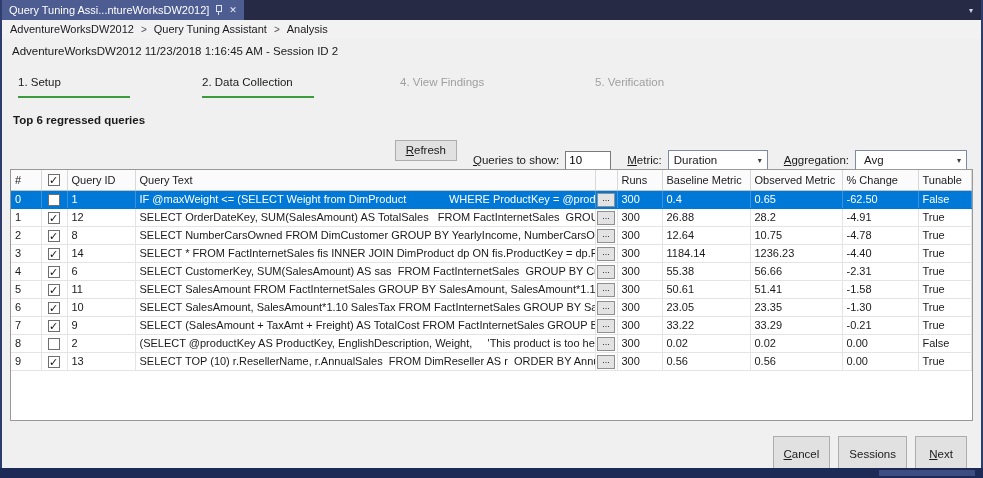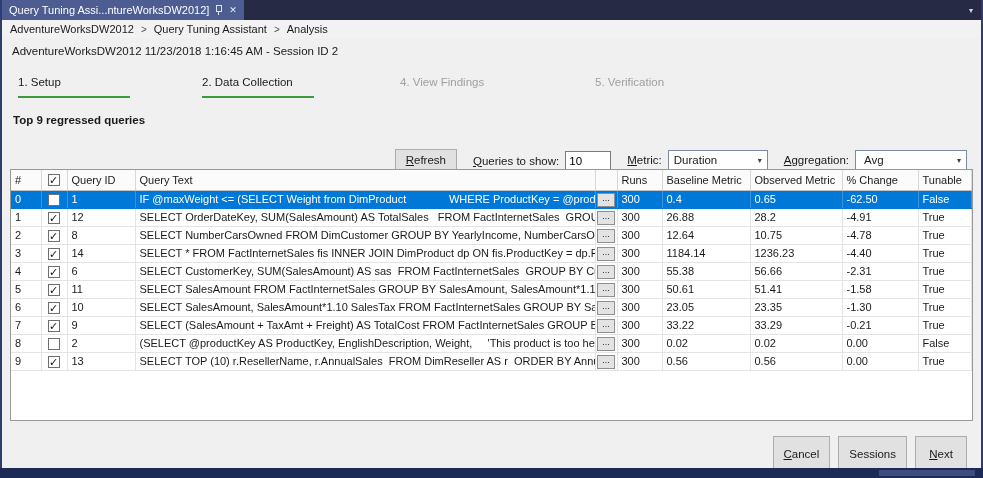--- a/index.html
+++ b/index.html
@@ -35,21 +35,21 @@
   .step:nth-child(4){ left:593px; }
   .step:nth-child(5){ left:789px; }
   .step-label { display:inline-block; }
   .step.pending .step-label { color:#9f9f9f; }
   .step-underline { margin-top:8px; width:112px; height:2px; background:var(--step-underline-green,#3c9b3c); display:none; }
   .step.done .step-underline, .step.active .step-underline { display:block; }
 
   .section-title { position:absolute; left:11px; top:76px; font-weight:bold; }
 
   
-  .controls { position:absolute; top:92px; right:14px; display:flex; align-items:flex-end; }
+  .controls { position:absolute; top:92px; right:14px; display:flex; align-items:center; }
   .ctrl-group { display:flex; align-items:center; margin-left:16px; gap:6px;margin-top:20px; }
   .accel::first-letter { text-decoration:underline; }
   .accel { display:inline-block; }
   .btn { background:#e1e1e1; border:1px solid #adadad; font-family:inherit; font-size:11.5px; color:#1a1a1a; height:21px; padding:0 10px; cursor:default; }
   .textbox { width:46px; height:19px; border:1px solid #7a7a7a; font-family:inherit; font-size:11.5px; padding:0 3px; background:#fff; }
   .selectbox { height:20px; background:#fff; border:1px solid #7d8aa5; display:flex; align-items:center; justify-content:space-between; padding:0 5px; cursor:default; }
   .selectbox .caret { font-size:8px; color:#3c3c3c; margin-left:6px; }
   .sel-metric { width:100px; }
   .sel-agg { width:112px;padding-left:8px; }
 
@@ -119,21 +119,21 @@
     <span class="step-label">4. View Findings</span>
     
   </div>
 
   <div class="step pending">
     <span class="step-label">5. Verification</span>
     
   </div>
 </div>
 
-    <div class="section-title">Top 9 regressed queries</div>
+    <div class="section-title">Top 6 regressed queries</div>
 
     <div class="controls">
       <button class="btn"><span class="accel">Refresh</span></button>
       <div class="ctrl-group">
         <span class="accel">Queries to show:</span>
         <input class="textbox" type="text" value="10" style="">
       </div>
       <div class="ctrl-group">
         <span class="accel">Metric:</span>
         <div class="selectbox sel-metric">

